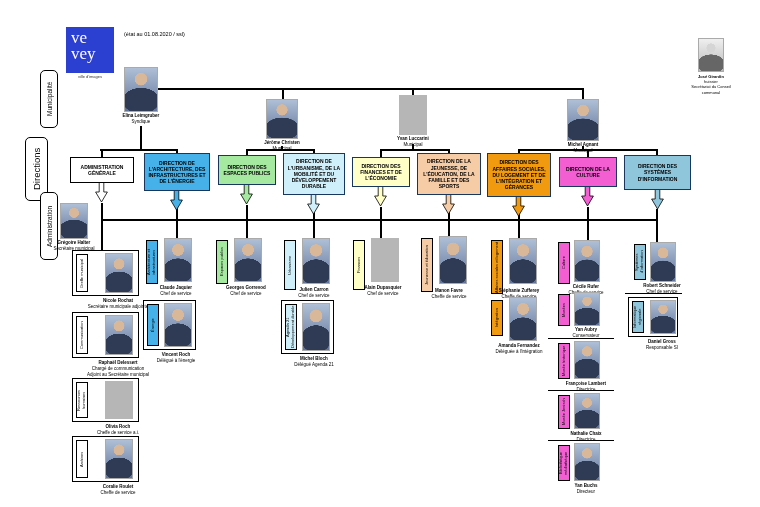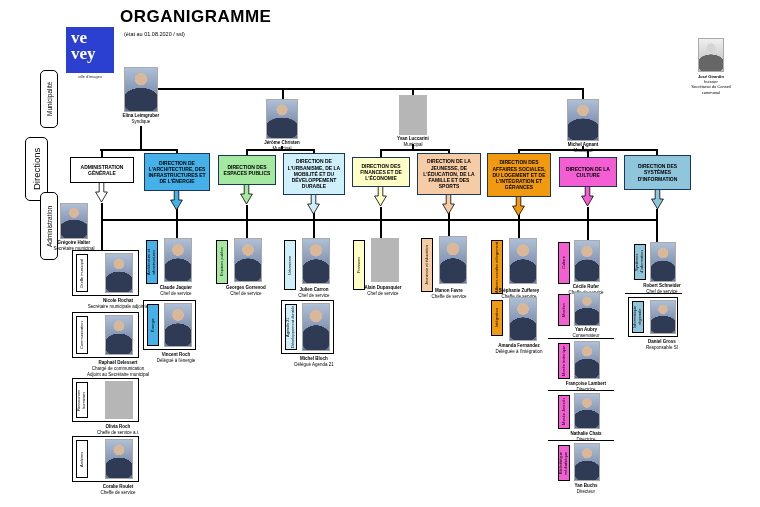--- a/index.html
+++ b/index.html
@@ -30,37 +30,36 @@
   .vtag{position:absolute;border:1px solid #000;writing-mode:vertical-rl;transform:rotate(180deg);
         font-size:4px;line-height:1.15;text-align:center;display:flex;align-items:center;justify-content:center;
         overflow:hidden;box-sizing:border-box;z-index:3;}
   .frame{position:absolute;border:1.3px solid #000;box-sizing:border-box;z-index:2;background:#fff;}
   .cap{position:absolute;font-size:4.5px;line-height:1.3;text-align:center;z-index:3;}
   .cap .nm{font-weight:bold;}
   .sidelabel{position:absolute;border:1px solid #000;border-radius:5px;background:#fff;
         writing-mode:vertical-rl;transform:rotate(180deg);display:flex;align-items:center;justify-content:center;
         font-size:6.5px;z-index:3;}
   .logo{position:absolute;left:66px;top:27px;width:48px;height:46px;background:#2B3FD0;color:#fff;
-        font-family:"Liberation Serif",serif;font-weight:bold;font-size:17px;line-height:0.92;
+        font-family:"Liberation Serif",serif;font-weight:normal;font-size:17px;line-height:0.92;
         padding:3px 0 0 5px;box-sizing:border-box;z-index:3;}
   .logotag{position:absolute;left:66px;top:74px;width:48px;font-size:4px;text-align:center;color:#333;z-index:3;}
   .title{position:absolute;left:120px;top:7px;font-size:17px;font-weight:bold;letter-spacing:.5px;z-index:3;}
   .subtitle{position:absolute;left:124px;top:31px;font-size:5.5px;z-index:3;}
 </style>
 </head>
 <body>
 
 <div class="canvas">
 
   <div class="logo">
     <div>ve</div>
     <div>vey</div>
   </div>
   <div class="logotag">ville d'images</div>
-  <div class="title">ORGANIGRAMME</div>
   <div class="subtitle">(état au 01.08.2020 / ssl)</div>
 
   <div class="photo bw" style="left:698px;top:38px;width:26px;height:34px;"></div>
   <div class="cap" style="left:684px;top:74px;width:54px;font-size:4px;">
     <div class="nm">José Girardin</div>
     <div>huissier</div>
     <div>Secrétariat du Conseil communal</div>
   </div>
 
   <div class="sidelabel" style="left:40px;top:70px;width:16px;height:56px;">Municipalité</div>

